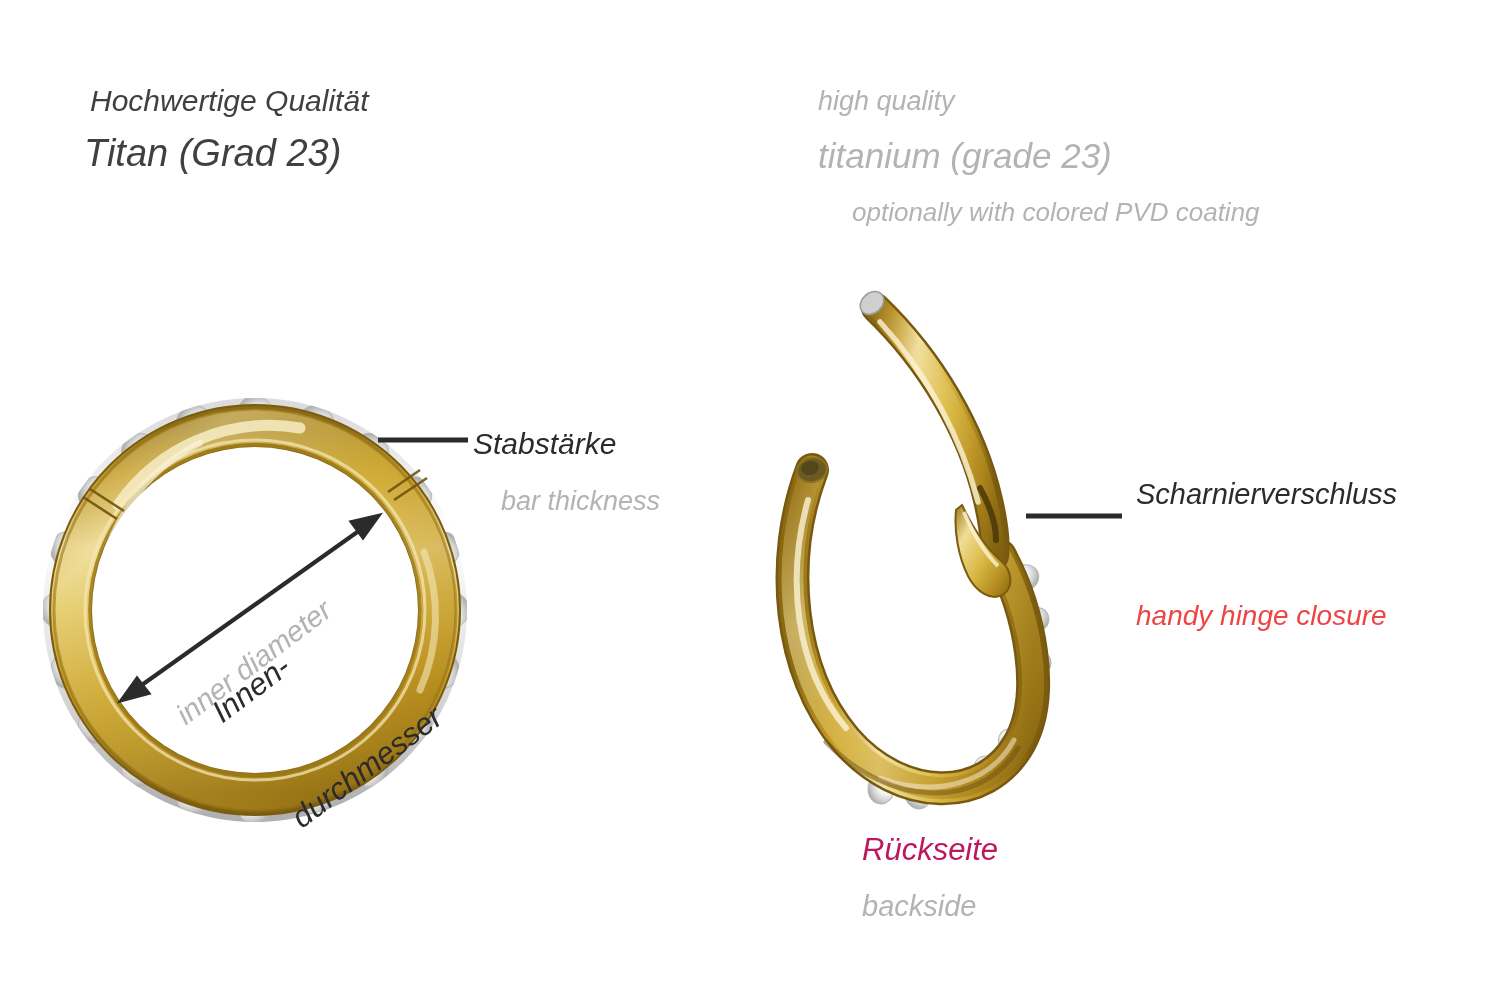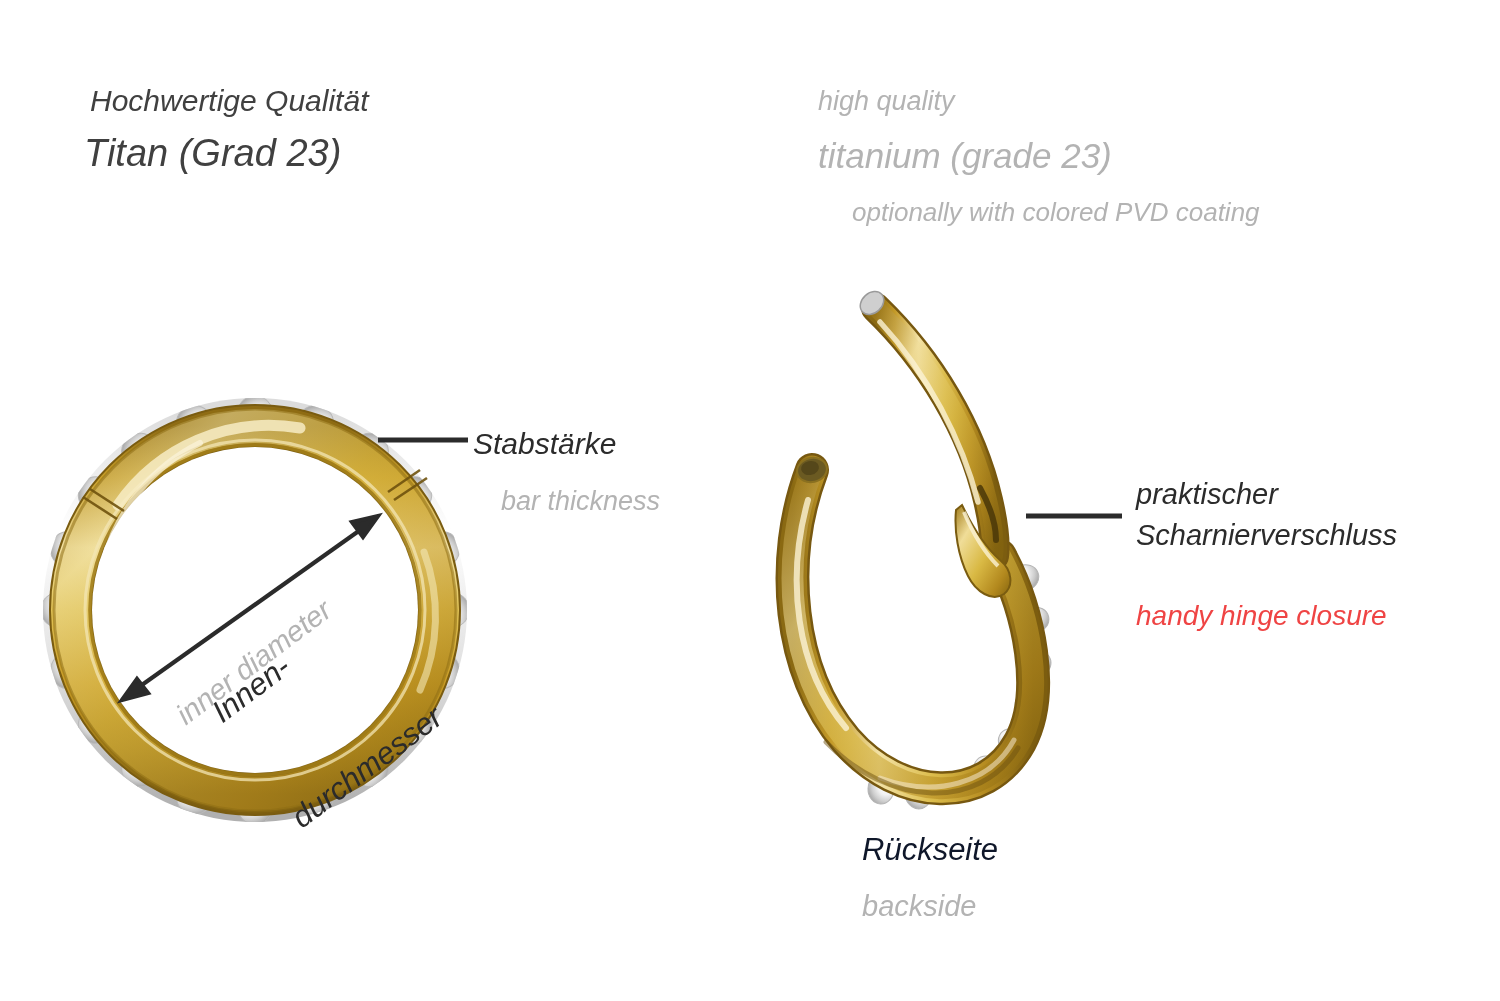--- a/index.html
+++ b/index.html
@@ -25,21 +25,21 @@
   #h-en-3{left:820px;top:197px;font-size:26px;margin-left:32px;}
 
   
   .lbl{position:absolute;white-space:nowrap;font-style:italic;}
   #lbl-bar-de{left:473px;top:427px;font-size:30px;color:#2b2b2b;font-style:italic;}
   #lbl-bar-en{left:456px;top:486px;font-size:27px;color:#b3b3b3;margin-left:45px;}
 
   #lbl-hinge-de{left:1136px;top:474px;font-size:29px;color:#2b2b2b;line-height:41px;}
   #lbl-hinge-en{left:1136px;top:600px;font-size:28px;color:#ef4444;}
 
-  #lbl-back-de{left:862px;top:832px;font-size:31px;color:#0f172a;text-align:center;}
+  #lbl-back-de{left:862px;top:832px;font-size:31px;color:#be185d;text-align:center;}
   #lbl-back-en{left:862px;top:890px;font-size:29px;color:#b3b3b3;}
 
   
   .rot{position:absolute;font-style:italic;white-space:pre;transform-origin:0 0;}
   #lbl-dia-de{
     left:150px;top:628px;font-size:31px;color:#2b2b2b;
     line-height:44px;transform:rotate(-37deg);
   }
   #lbl-dia-en{
     left:170px;top:705px;font-size:29px;color:#b3b3b3;
@@ -307,21 +307,20 @@
       </g>
 
       <line x1="1026" y1="516" x2="1122" y2="516" stroke="#2b2b2b" stroke-width="5"></line>
     </g>
   </svg>
 
   <div class="lbl" id="lbl-bar-de">Stabstärke</div>
   <div class="lbl" id="lbl-bar-en">bar thickness</div>
 
   <div class="lbl" id="lbl-hinge-de">
-    <div>praktischer</div>
     <div>Scharnierverschluss</div>
   </div>
   <div class="lbl" id="lbl-hinge-en">handy hinge closure</div>
 
   <div class="lbl" id="lbl-back-de">Rückseite</div>
   <div class="lbl" id="lbl-back-en">backside</div>
 
   <div class="rot" id="lbl-dia-de">
     <div>Innen-</div>
     <div>durchmesser</div>

